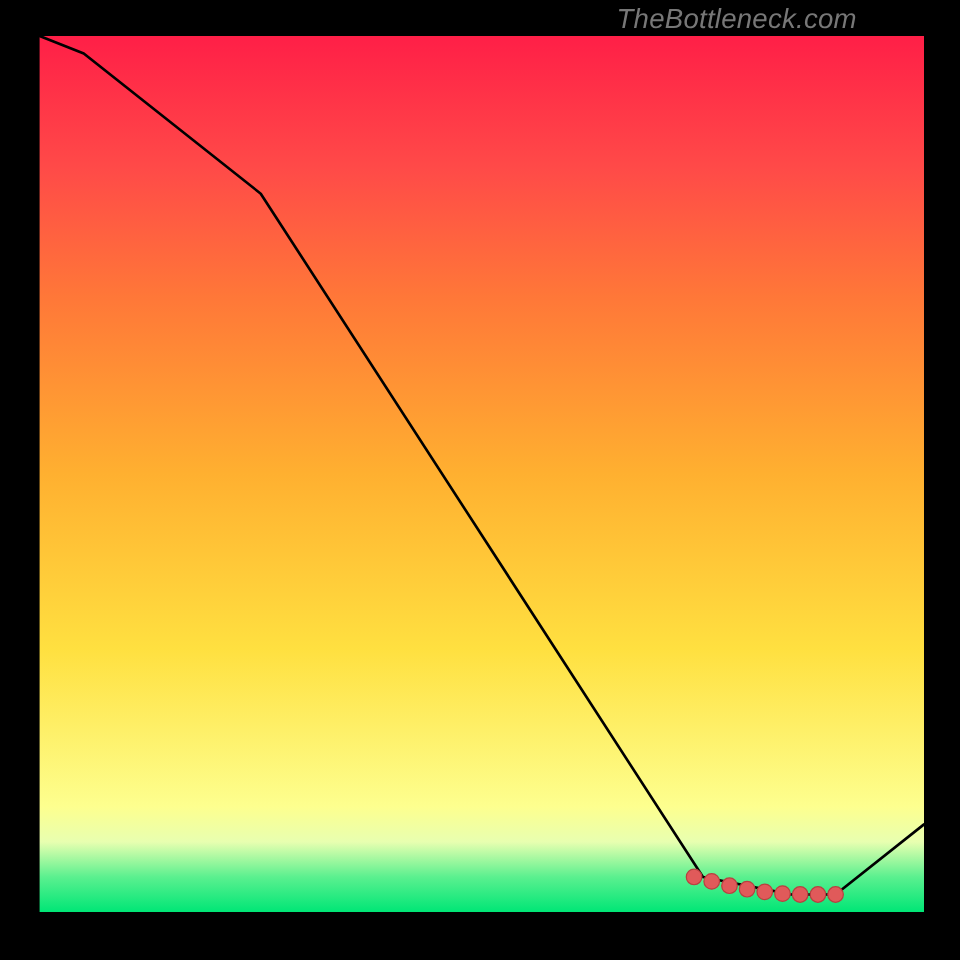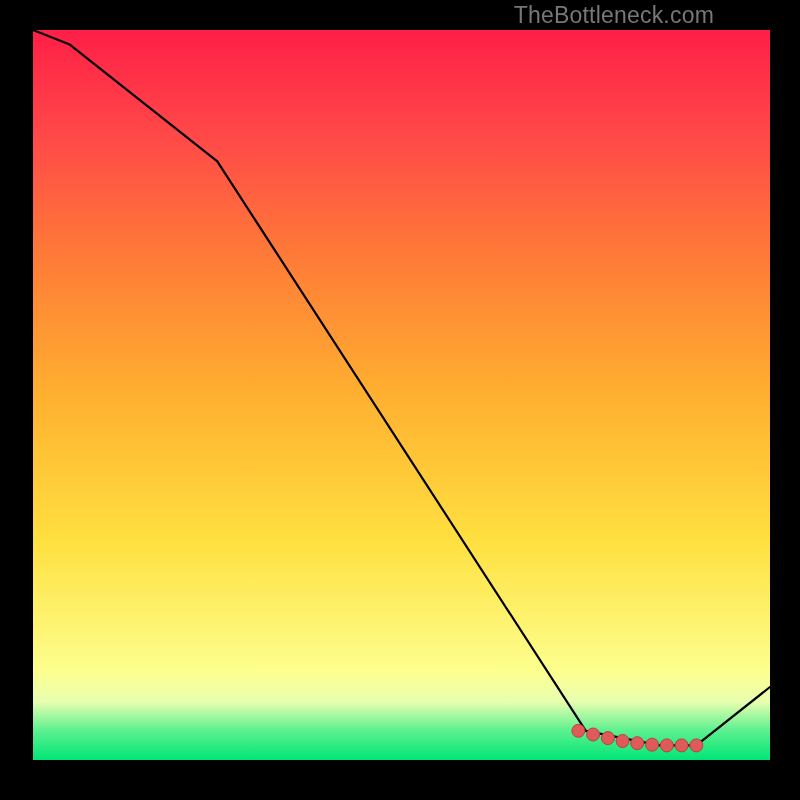--- a/index.html
+++ b/index.html
@@ -7,20 +7,21 @@
     padding: 0;
     width: 800px;
     height: 800px;
     background: #000;
     overflow: hidden;
   }
   .stage {
     position: relative;
     width: 724px;
     height: 800px;
+    font-style: italic;
   }
   svg {
     display: block;
     position: absolute;
     top: 0;
     left: 0;
   }
   .watermark {
     position: absolute;
     top: 2px;

